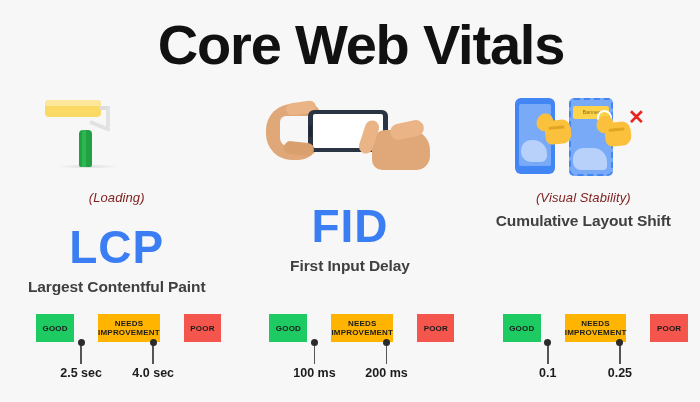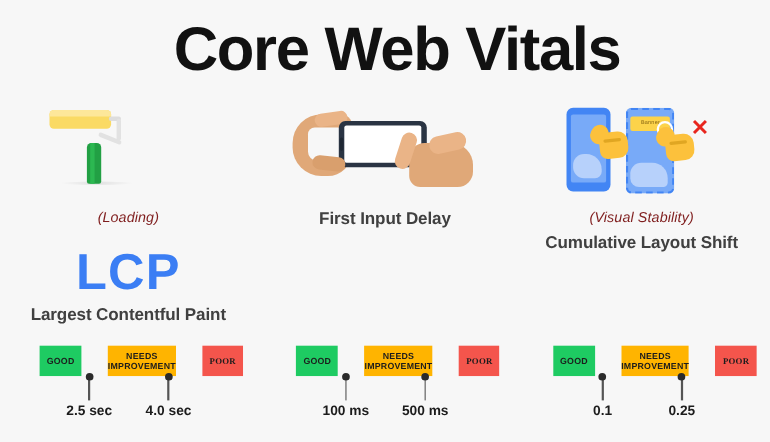--- a/index.html
+++ b/index.html
@@ -393,21 +393,21 @@
     text-align: center;
     font-size: 8px;
     font-weight: bold;
     line-height: 9px;
     color: #1c1c1c;
     letter-spacing: .2px;
     margin-left: 24px;
   }
   .seg-good  { width: 33%;  background: #1ecb62; }
   .seg-needs { width: 34.5%; background: #ffb400; }
-  .seg-poor  { width: 32.5%; background: #f4554c; font-family: Liberation Serif, serif; }
+  .seg-poor  { width: 32.5%; background: #f4554c; }
 
   .marker {
     position: absolute;
     top: 28px;
   }
   .marker .dot {
     position: absolute;
     left: -3.5px;
     top: -3.5px;
     width: 7px;
@@ -460,20 +460,21 @@
       <div class="hand-left"></div>
       <div class="hand-left-thumb"></div>
       <div class="phone-body"></div>
       <div class="phone-screen"></div>
       <div class="phone-speaker"></div>
       <div class="hand-left-bottom"></div>
       <div class="hand-right"></div>
       <div class="knuckles"></div>
       <div class="finger-point"></div>
     </div>
+    <div class="acronym">FID</div>
     <div class="fullname">First Input Delay</div>
   </div>
 
   <div class="col">
     <div class="illus">
       <div class="cls-phone-a"></div>
       <div class="cls-screen-a">
         <div class="cls-blob-a"></div>
       </div>
       <div class="cls-phone-b"></div>
@@ -524,21 +525,21 @@
         <div class="seg seg-poor">POOR</div>
       </div>
       <div class="marker" style="left:33%">
         <div class="stem"></div>
         <div class="dot"></div>
         <div class="mlabel">100 ms</div>
       </div>
       <div class="marker" style="left:67.5%">
         <div class="stem"></div>
         <div class="dot"></div>
-        <div class="mlabel">500 ms</div>
+        <div class="mlabel">200 ms</div>
       </div>
     </div>
   </div>
 
   <div class="scale-col">
     <div class="bar-wrap">
       <div class="bar">
         <div class="seg seg-good">GOOD</div>
         <div class="seg seg-needs">
           <span><span>NEEDS</span><br><span>IMPROVEMENT</span></span>

